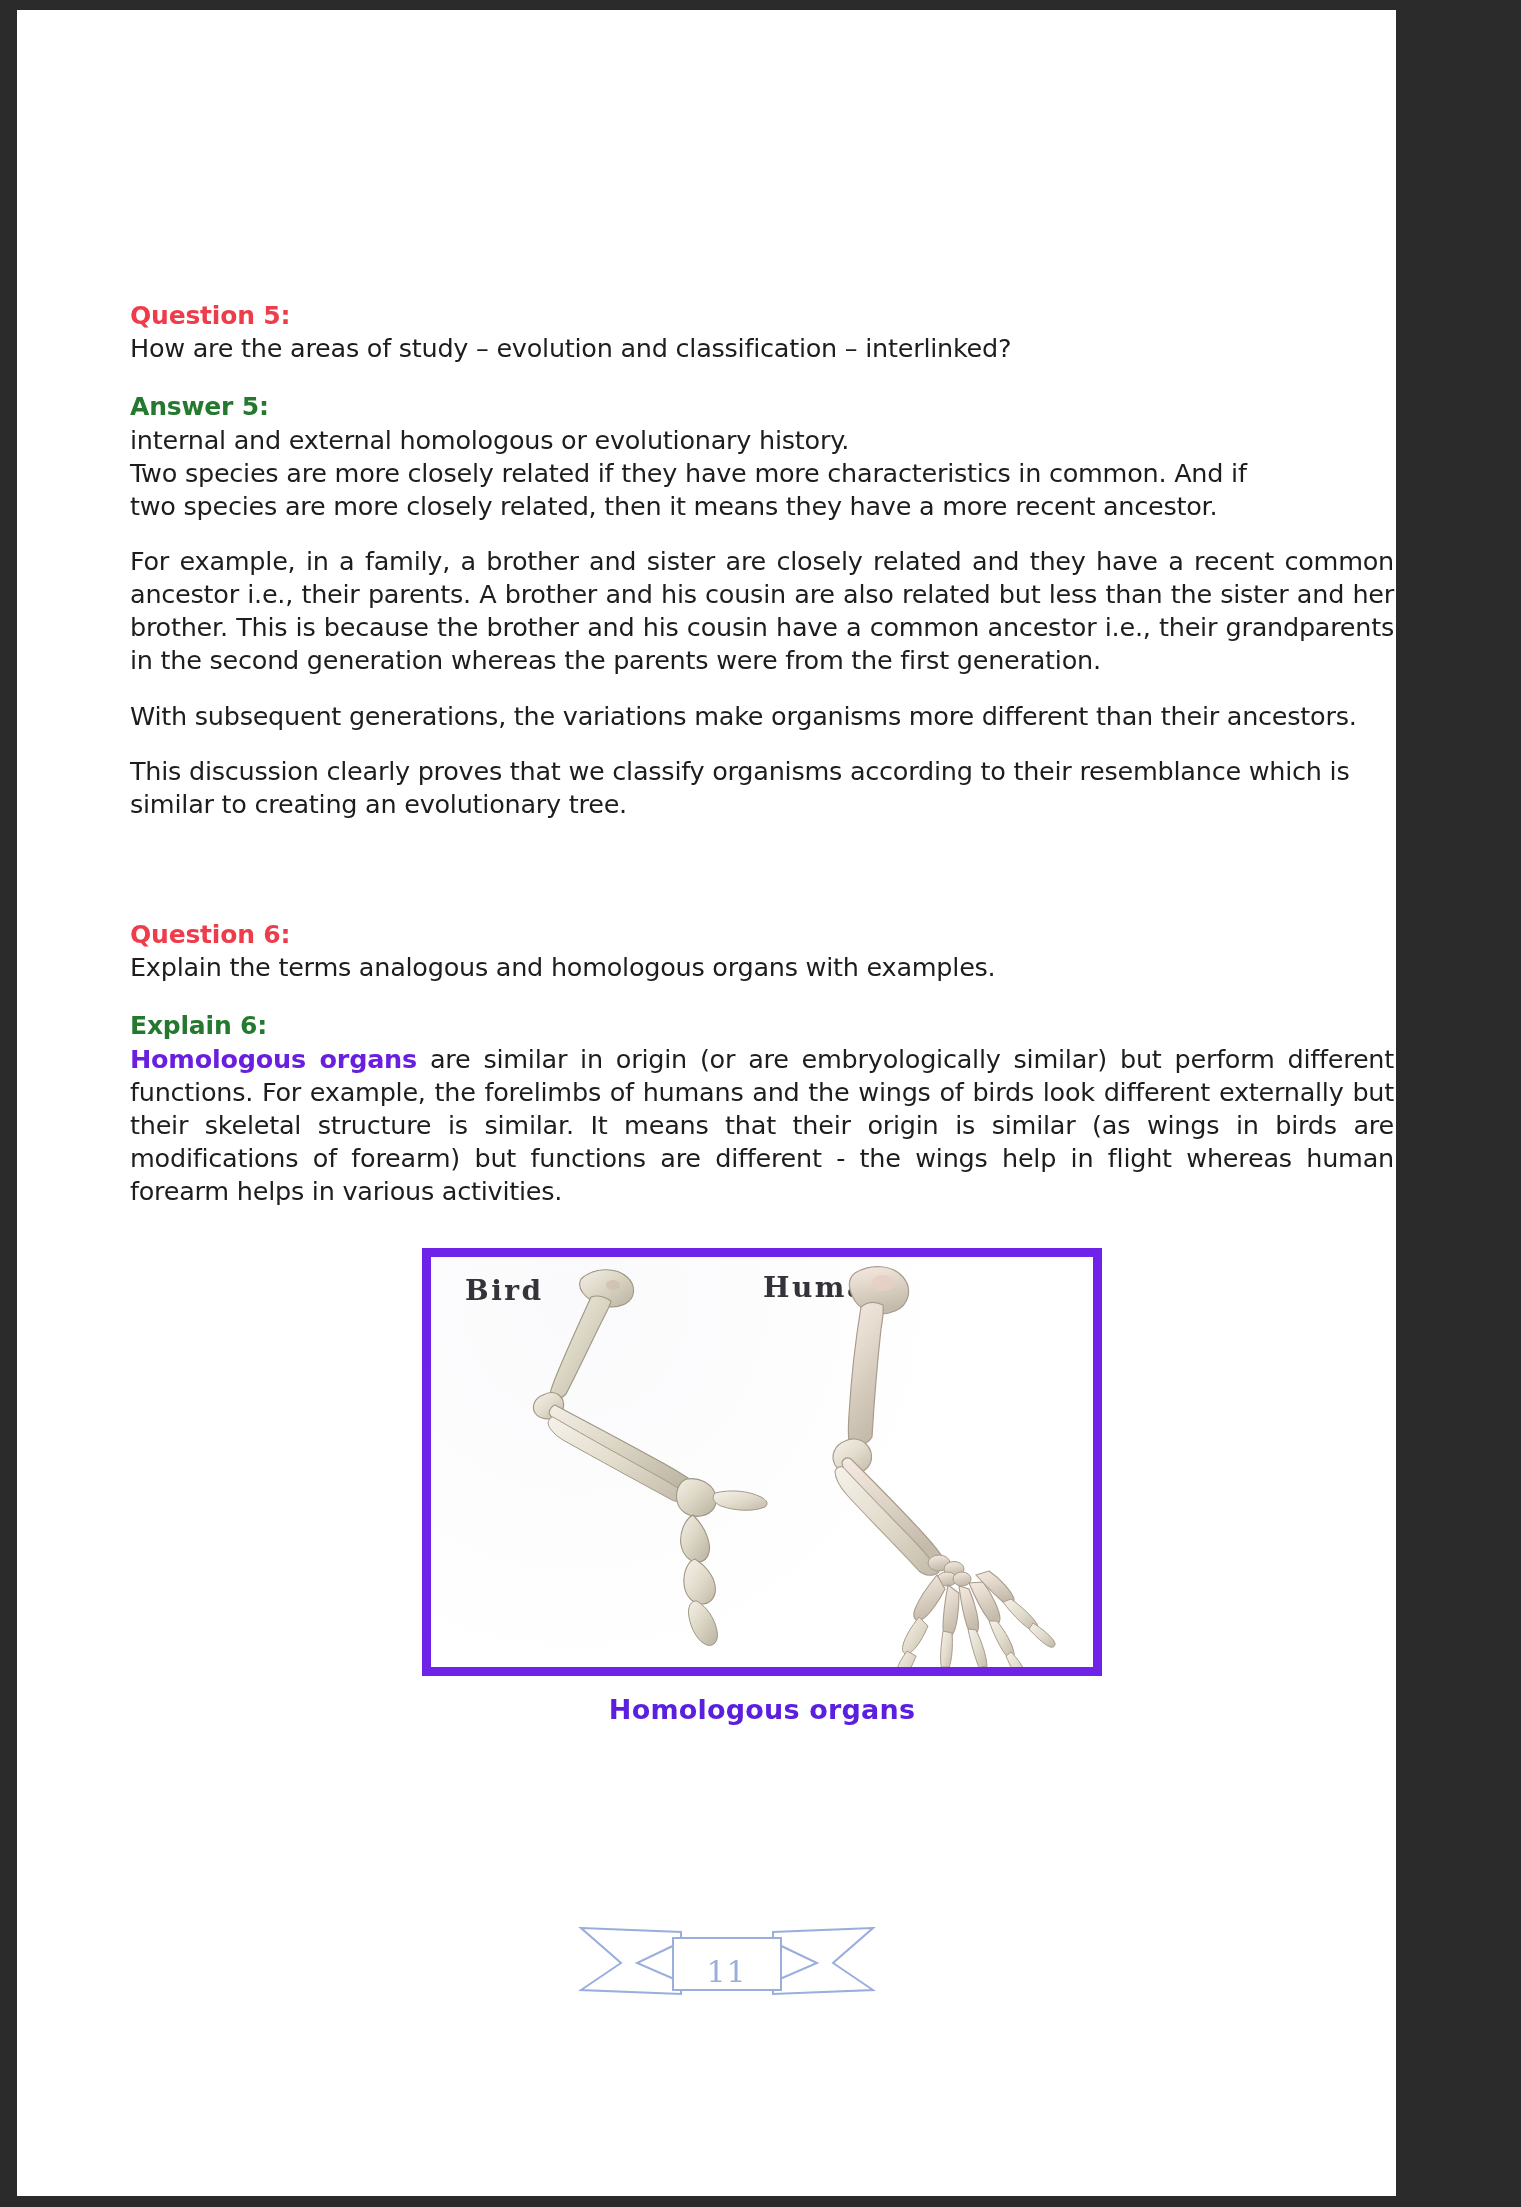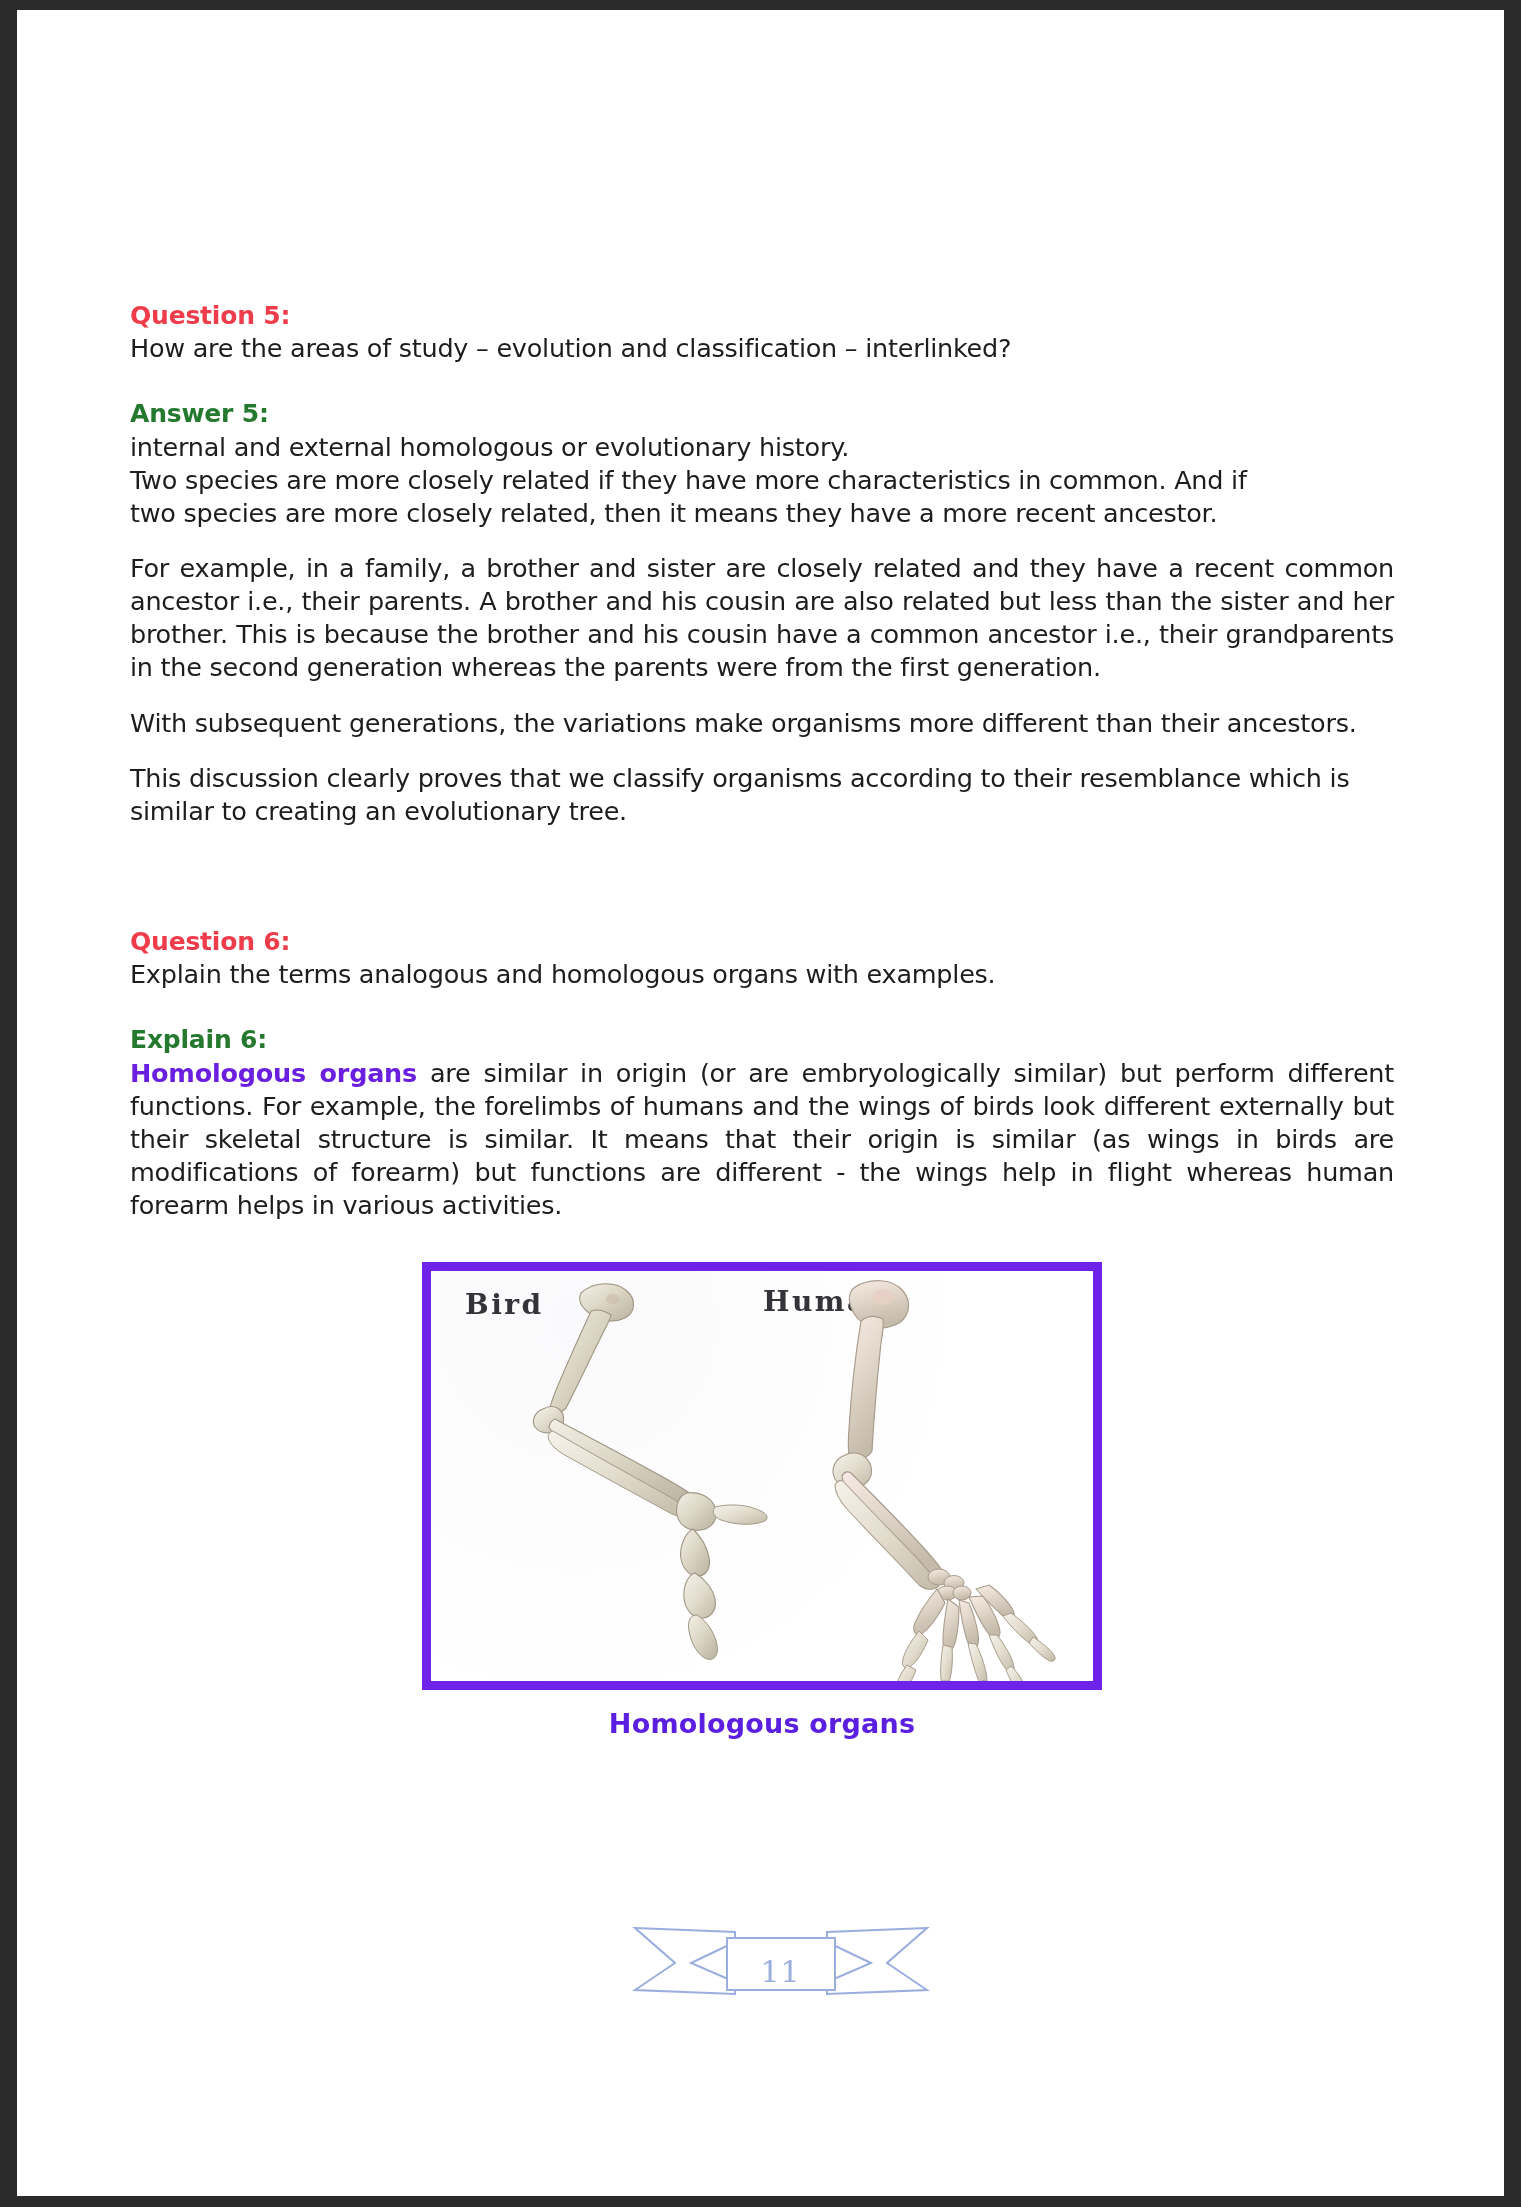--- a/index.html
+++ b/index.html
@@ -6,21 +6,21 @@
   html,body{margin:0;padding:0;}
   body{
     width:1521px;height:2207px;
     background:#2b2b2b;
     font-family:"DejaVu Sans", sans-serif;
     overflow:hidden;
   }
   .page{
     position:absolute;
     left:17px;top:10px;
-    width:1487px;height:2186px;
+    width:1379px;height:2186px;
     background:#ffffff;
     box-sizing:border-box;
     overflow:hidden;
     padding-left:20px;
   }
   .content{
     position:absolute;
     left:113px;top:290px;
     width:1264px;
   }
@@ -30,21 +30,21 @@
     font-size:25px;
     line-height:1.25;
     margin:0 0 1px 0;
     letter-spacing:-0.2px;
   }
   .a-head{
     color:#25792f;
     font-weight:bold;
     font-size:25px;
     line-height:1.25;
-    margin:11px 0 1px 0;
+    margin:4px 0 1px 0;
     letter-spacing:-0.2px;
   }
   p.body{
     margin:0;
     font-size:25.5px;
     line-height:1.30;
     color:#1d1d1d;
     letter-spacing:-0.25px;
   }
   p.just{ text-align:justify; text-justify:inter-word; }

